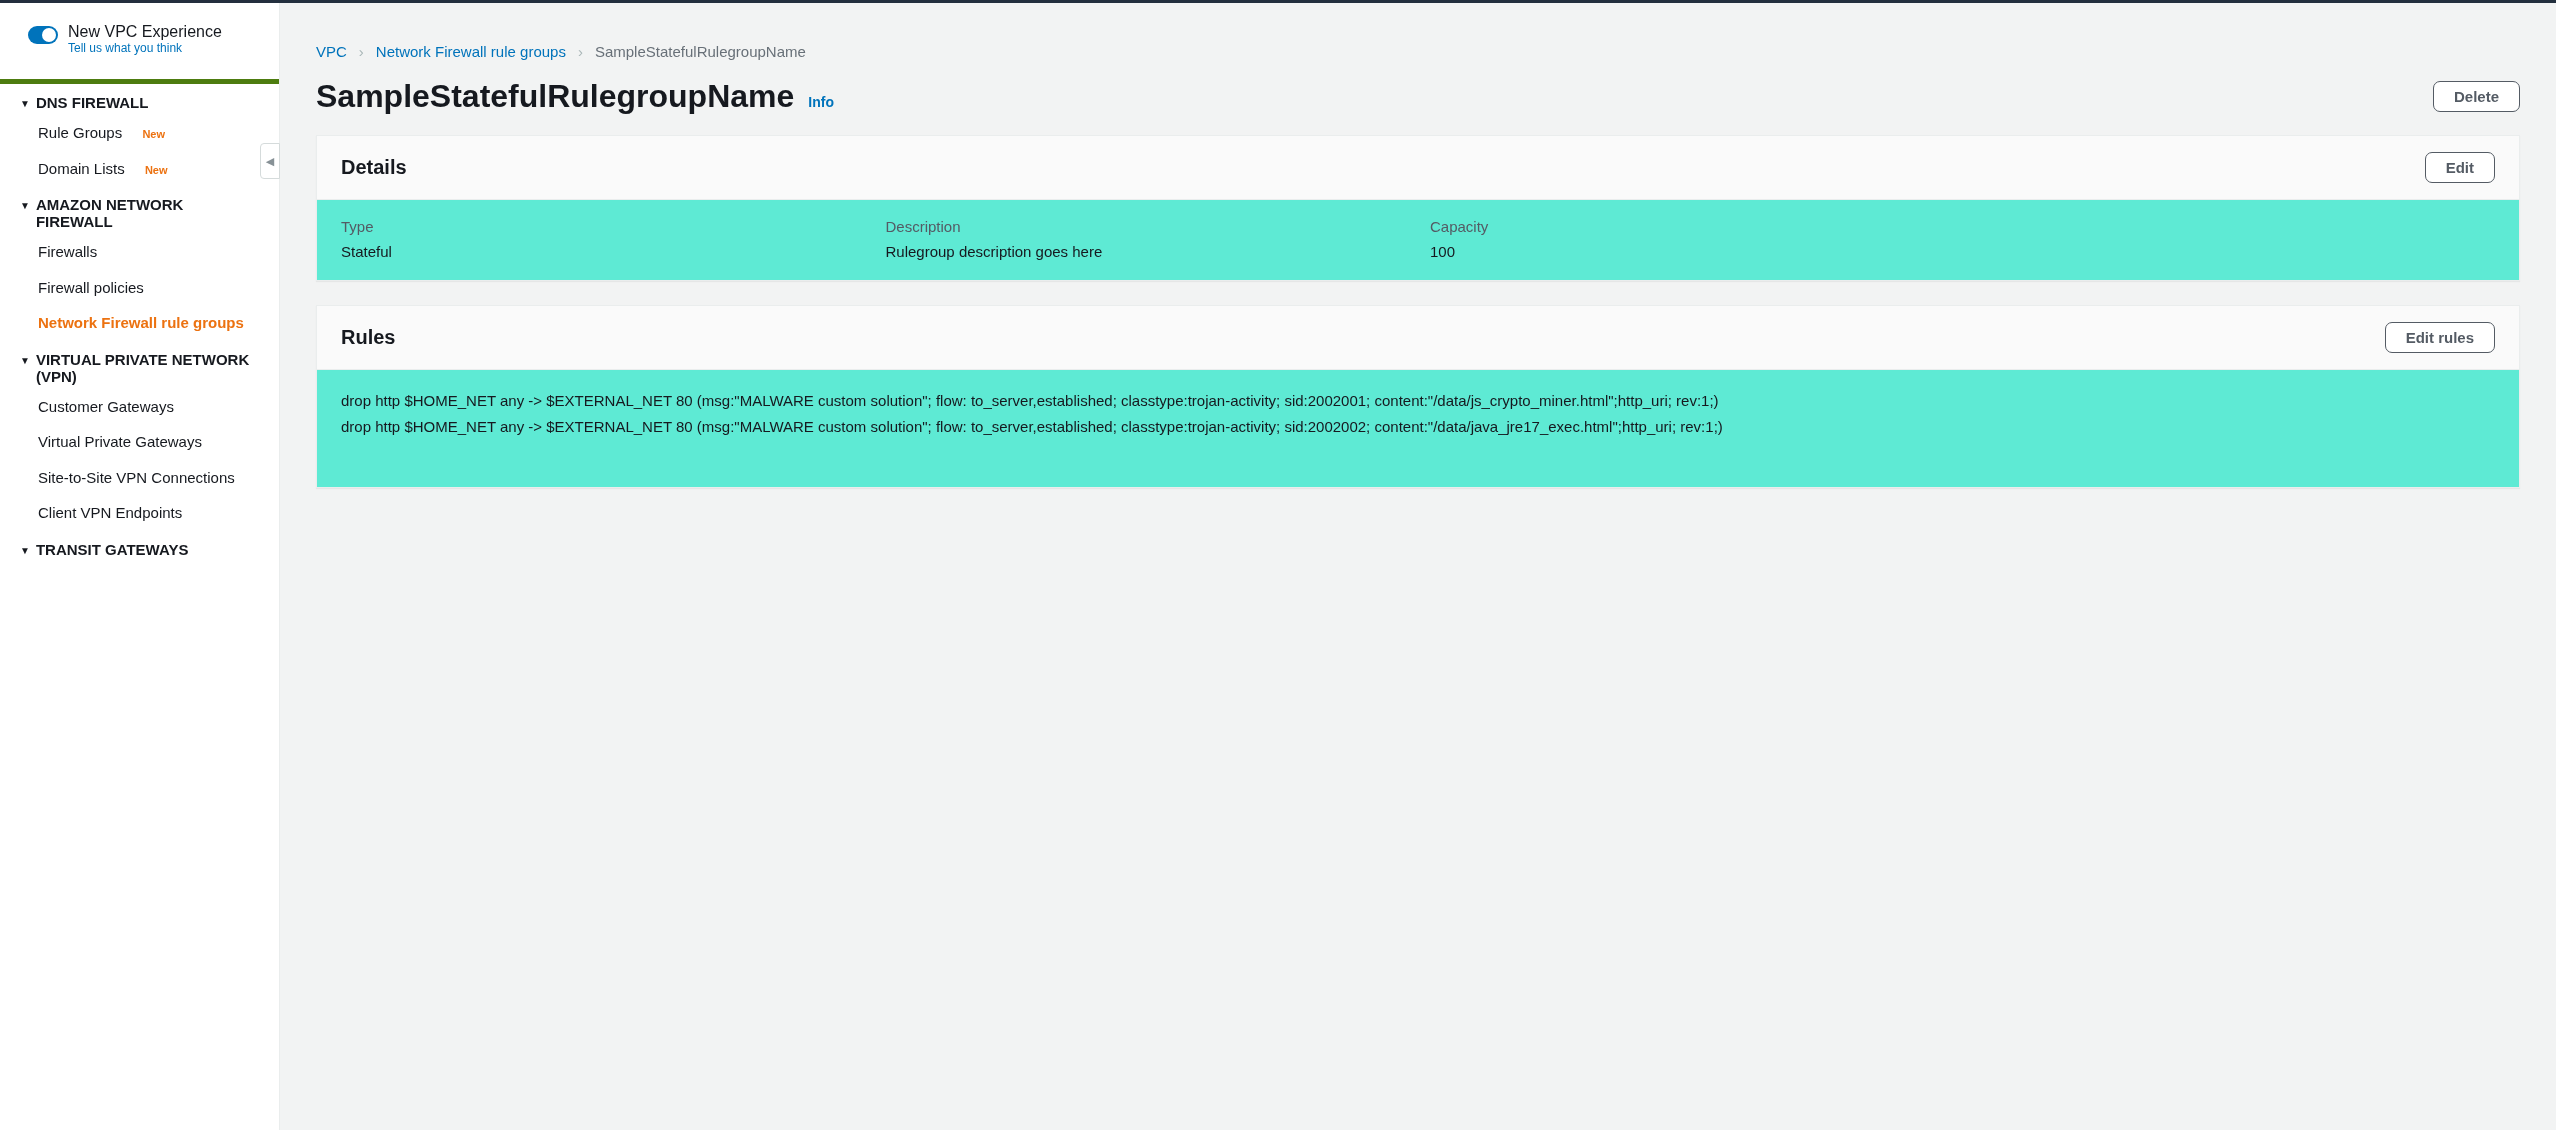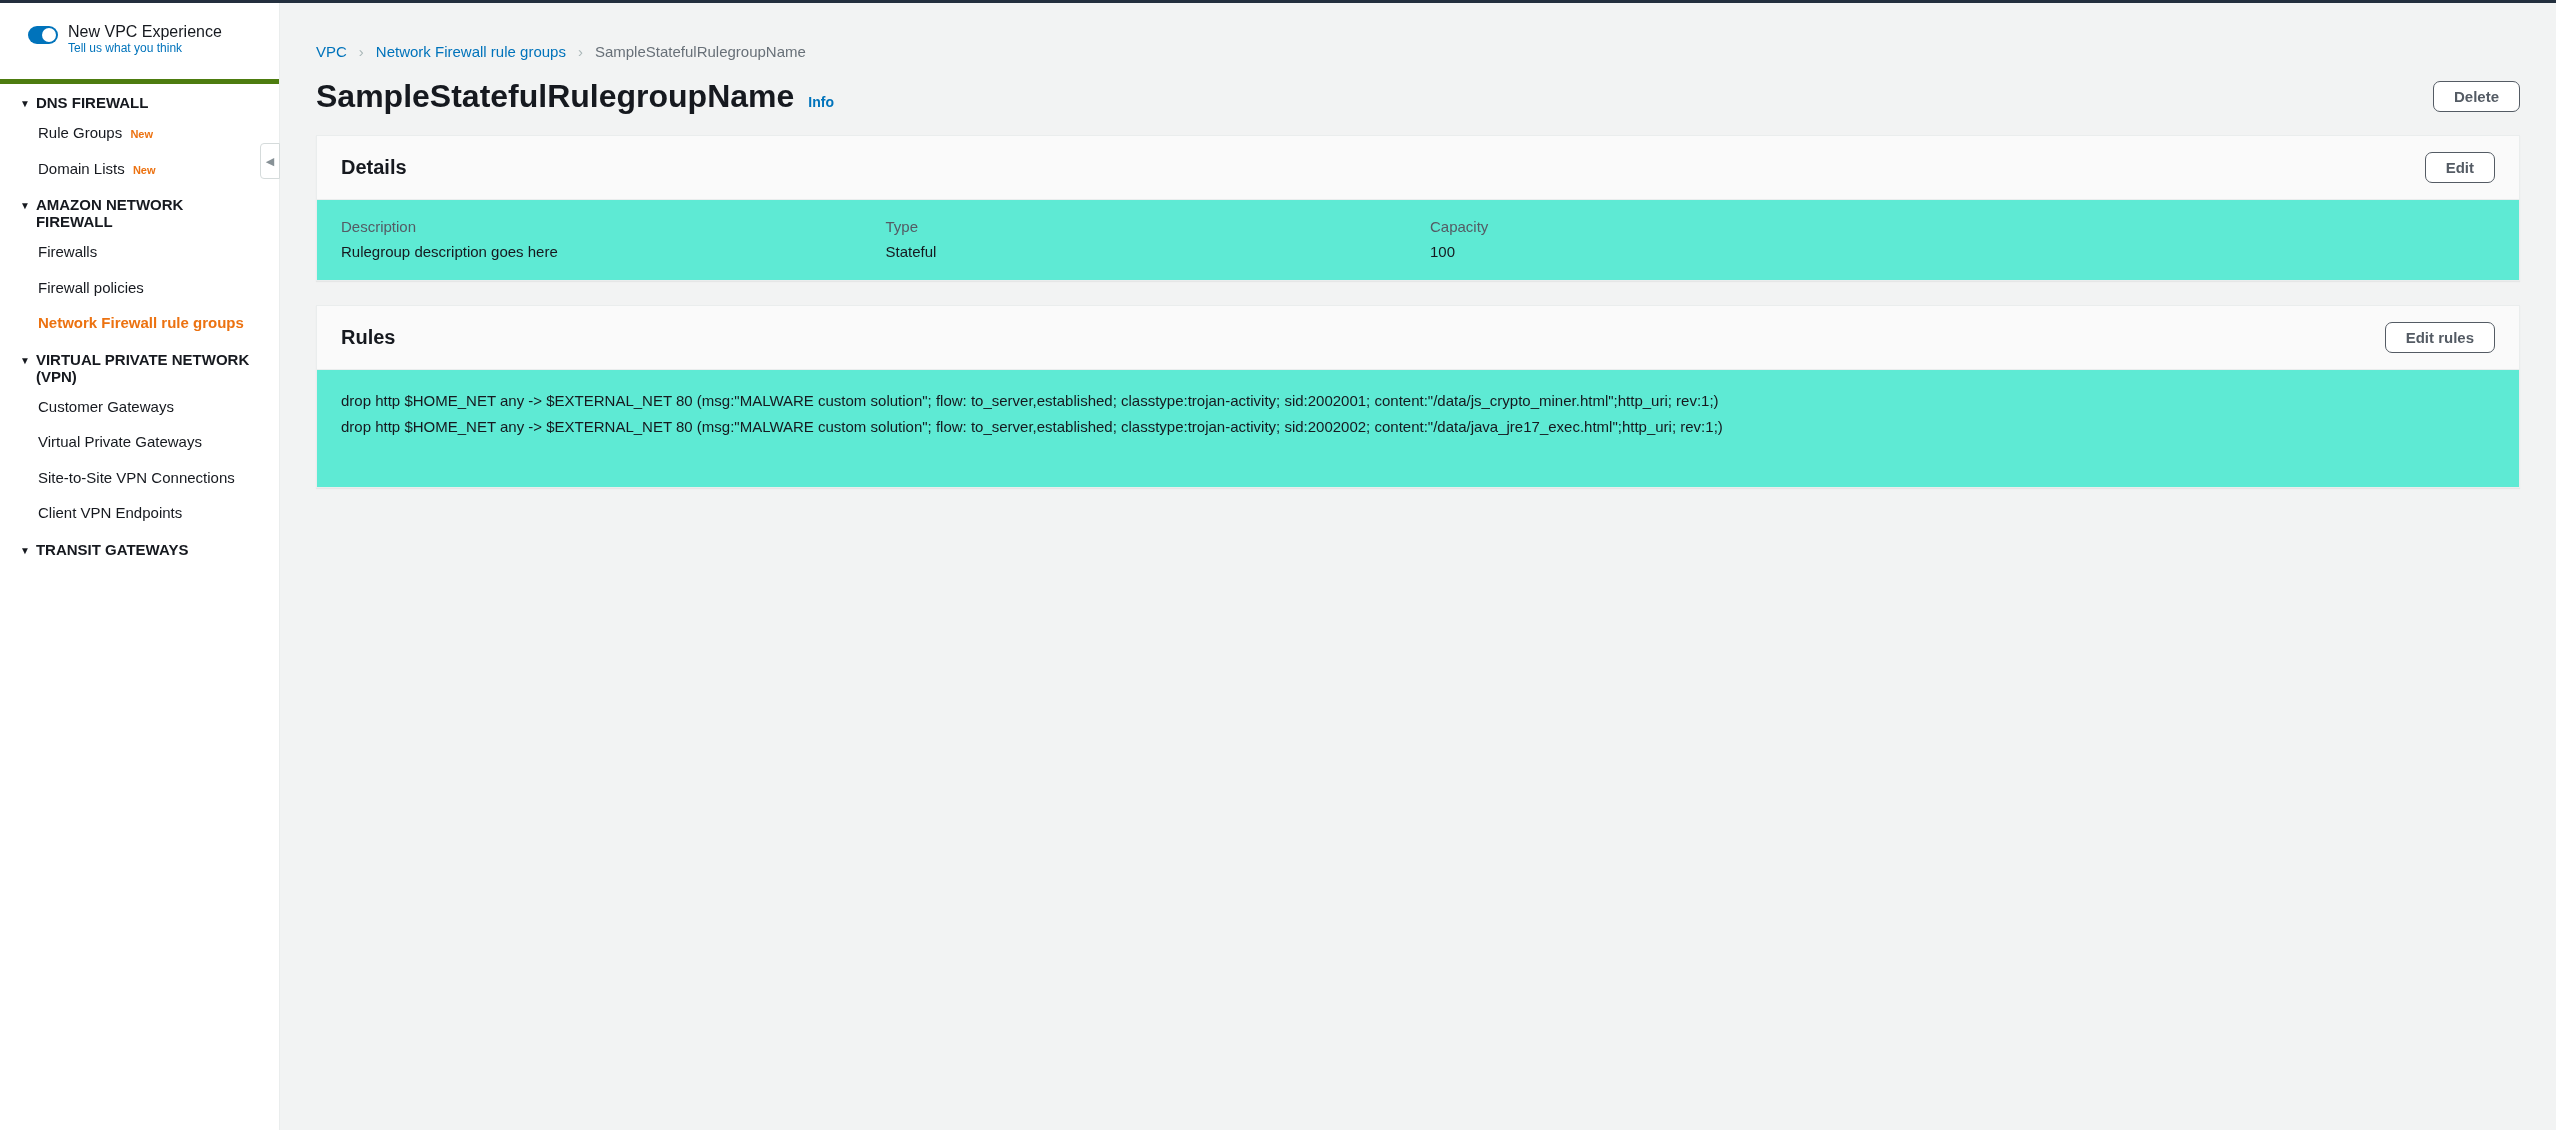--- a/index.html
+++ b/index.html
@@ -15,21 +15,21 @@
     .toggle { width: 30px; height: 18px; background: #0073bb; border-radius: 10px; position: relative; flex-shrink: 0; margin-top: 3px; cursor: pointer; }
     .toggle::after { content: ''; width: 14px; height: 14px; background: #fff; border-radius: 50%; position: absolute; top: 2px; right: 2px; }
     .vpc-exp-title { font-size: 16px; color: #16191f; }
     .vpc-exp-link { font-size: 12px; color: #0073bb; cursor: pointer; }
 
     .nav-section-header { display: flex; align-items: flex-start; gap: 6px; padding: 10px 20px 4px 20px; cursor: pointer; }
     .nav-section-header .caret { font-size: 10px; margin-top: 4px; }
     .nav-section-header .section-title { font-weight: 700; font-size: 15px; color: #16191f; }
     .nav-item { padding: 8px 20px 8px 38px; font-size: 15px; color: #16191f; cursor: pointer; line-height: 1.3; }
     .nav-item.active { color: #ec7211; font-weight: 700; }
-    .badge-new { font-size: 11px; font-weight: 700; color: #ec7211; margin-left: 4px; }
+    .badge-new { font-size: 11px; font-weight: 700; color: #ec7211; margin-left: 16px; }
 
     .collapse-handle { position: absolute; right: -1px; top: 140px; width: 20px; height: 36px; border: 1px solid #d5dbdb; border-radius: 4px 0 0 4px; background: #fff; display: flex; align-items: center; justify-content: center; cursor: pointer; color: #879196; font-size: 11px; }
 
     
     .main { flex: 1; padding: 40px 36px; min-width: 0; }
     .breadcrumb { display: flex; align-items: center; gap: 12px; font-size: 15px; margin-bottom: 18px; }
     .breadcrumb .crumb-link { color: #0073bb; cursor: pointer; }
     .breadcrumb .crumb-current { color: #687078; }
     .breadcrumb .sep { color: #aab7b8; }
 
@@ -141,26 +141,26 @@
     </div>
 
     <section class="panel">
       <div class="panel-header">
         <h2 class="panel-title">Details</h2>
         <button class="btn">Edit</button>
       </div>
       <div class="panel-body">
         <div class="details-grid">
           <div>
+            <div class="detail-label">Type</div>
+            <div class="detail-value">Stateful</div>
+          </div>
+          <div>
             <div class="detail-label">Description</div>
             <div class="detail-value">Rulegroup description goes here</div>
-          </div>
-          <div>
-            <div class="detail-label">Type</div>
-            <div class="detail-value">Stateful</div>
           </div>
           <div>
             <div class="detail-label">Capacity</div>
             <div class="detail-value">100</div>
           </div>
         </div>
       </div>
     </section>
 
     <section class="panel">

